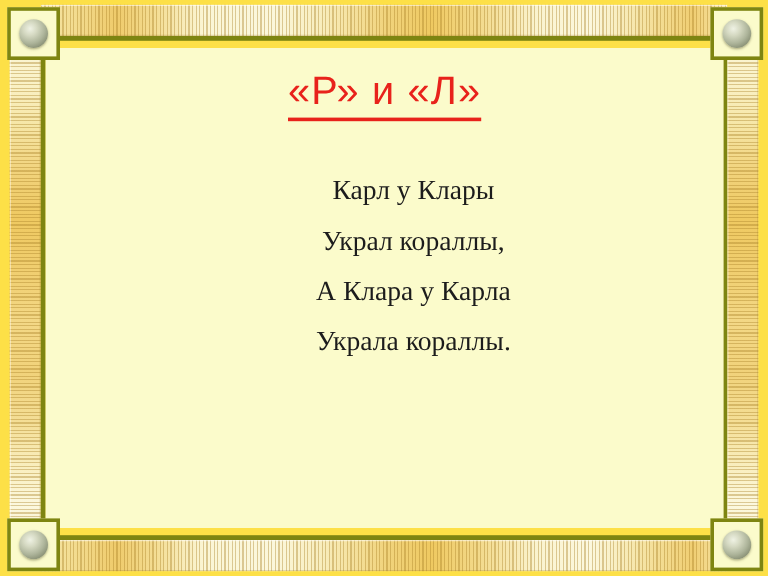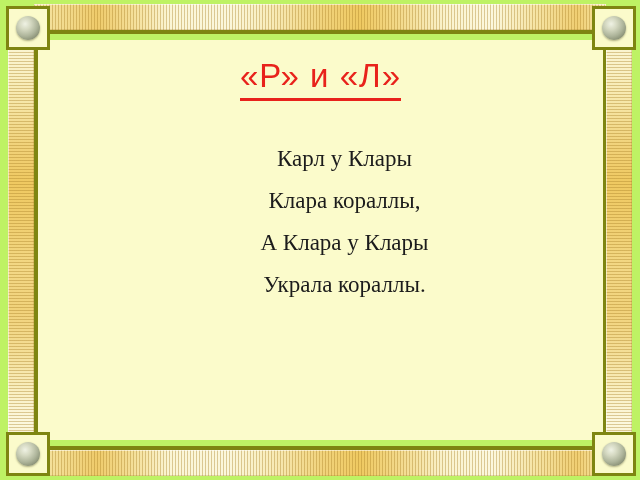--- a/index.html
+++ b/index.html
@@ -13,21 +13,21 @@
     overflow: hidden;
     background: #FBFBCB;
     font-family: "Liberation Serif", "DejaVu Serif", serif;
   }
 
   
   .slide {
     position: relative;
     width: 640px;
     height: 480px;
-    background: #bef264;
+    background: #fde047;
     overflow: hidden;
   }
 
   
   
   .band-v {
     position: absolute;
     background-image:
       repeating-linear-gradient(to right,
         rgba(170,130,40,0.40) 0px,
@@ -204,19 +204,19 @@
   </div>
 
   <div class="content">
 
     <div class="title">
       <span class="title-underline">«Р» и «Л»</span>
     </div>
 
     <div class="verse">
       <span class="line">Карл у Клары</span>
-      <span class="line">Клара кораллы,</span>
-      <span class="line">А Клара у Клары</span>
+      <span class="line">Украл кораллы,</span>
+      <span class="line">А Клара у Карла</span>
       <span class="line">Украла кораллы.</span>
     </div>
 
   </div>
 </div>
 
 </body></html>

